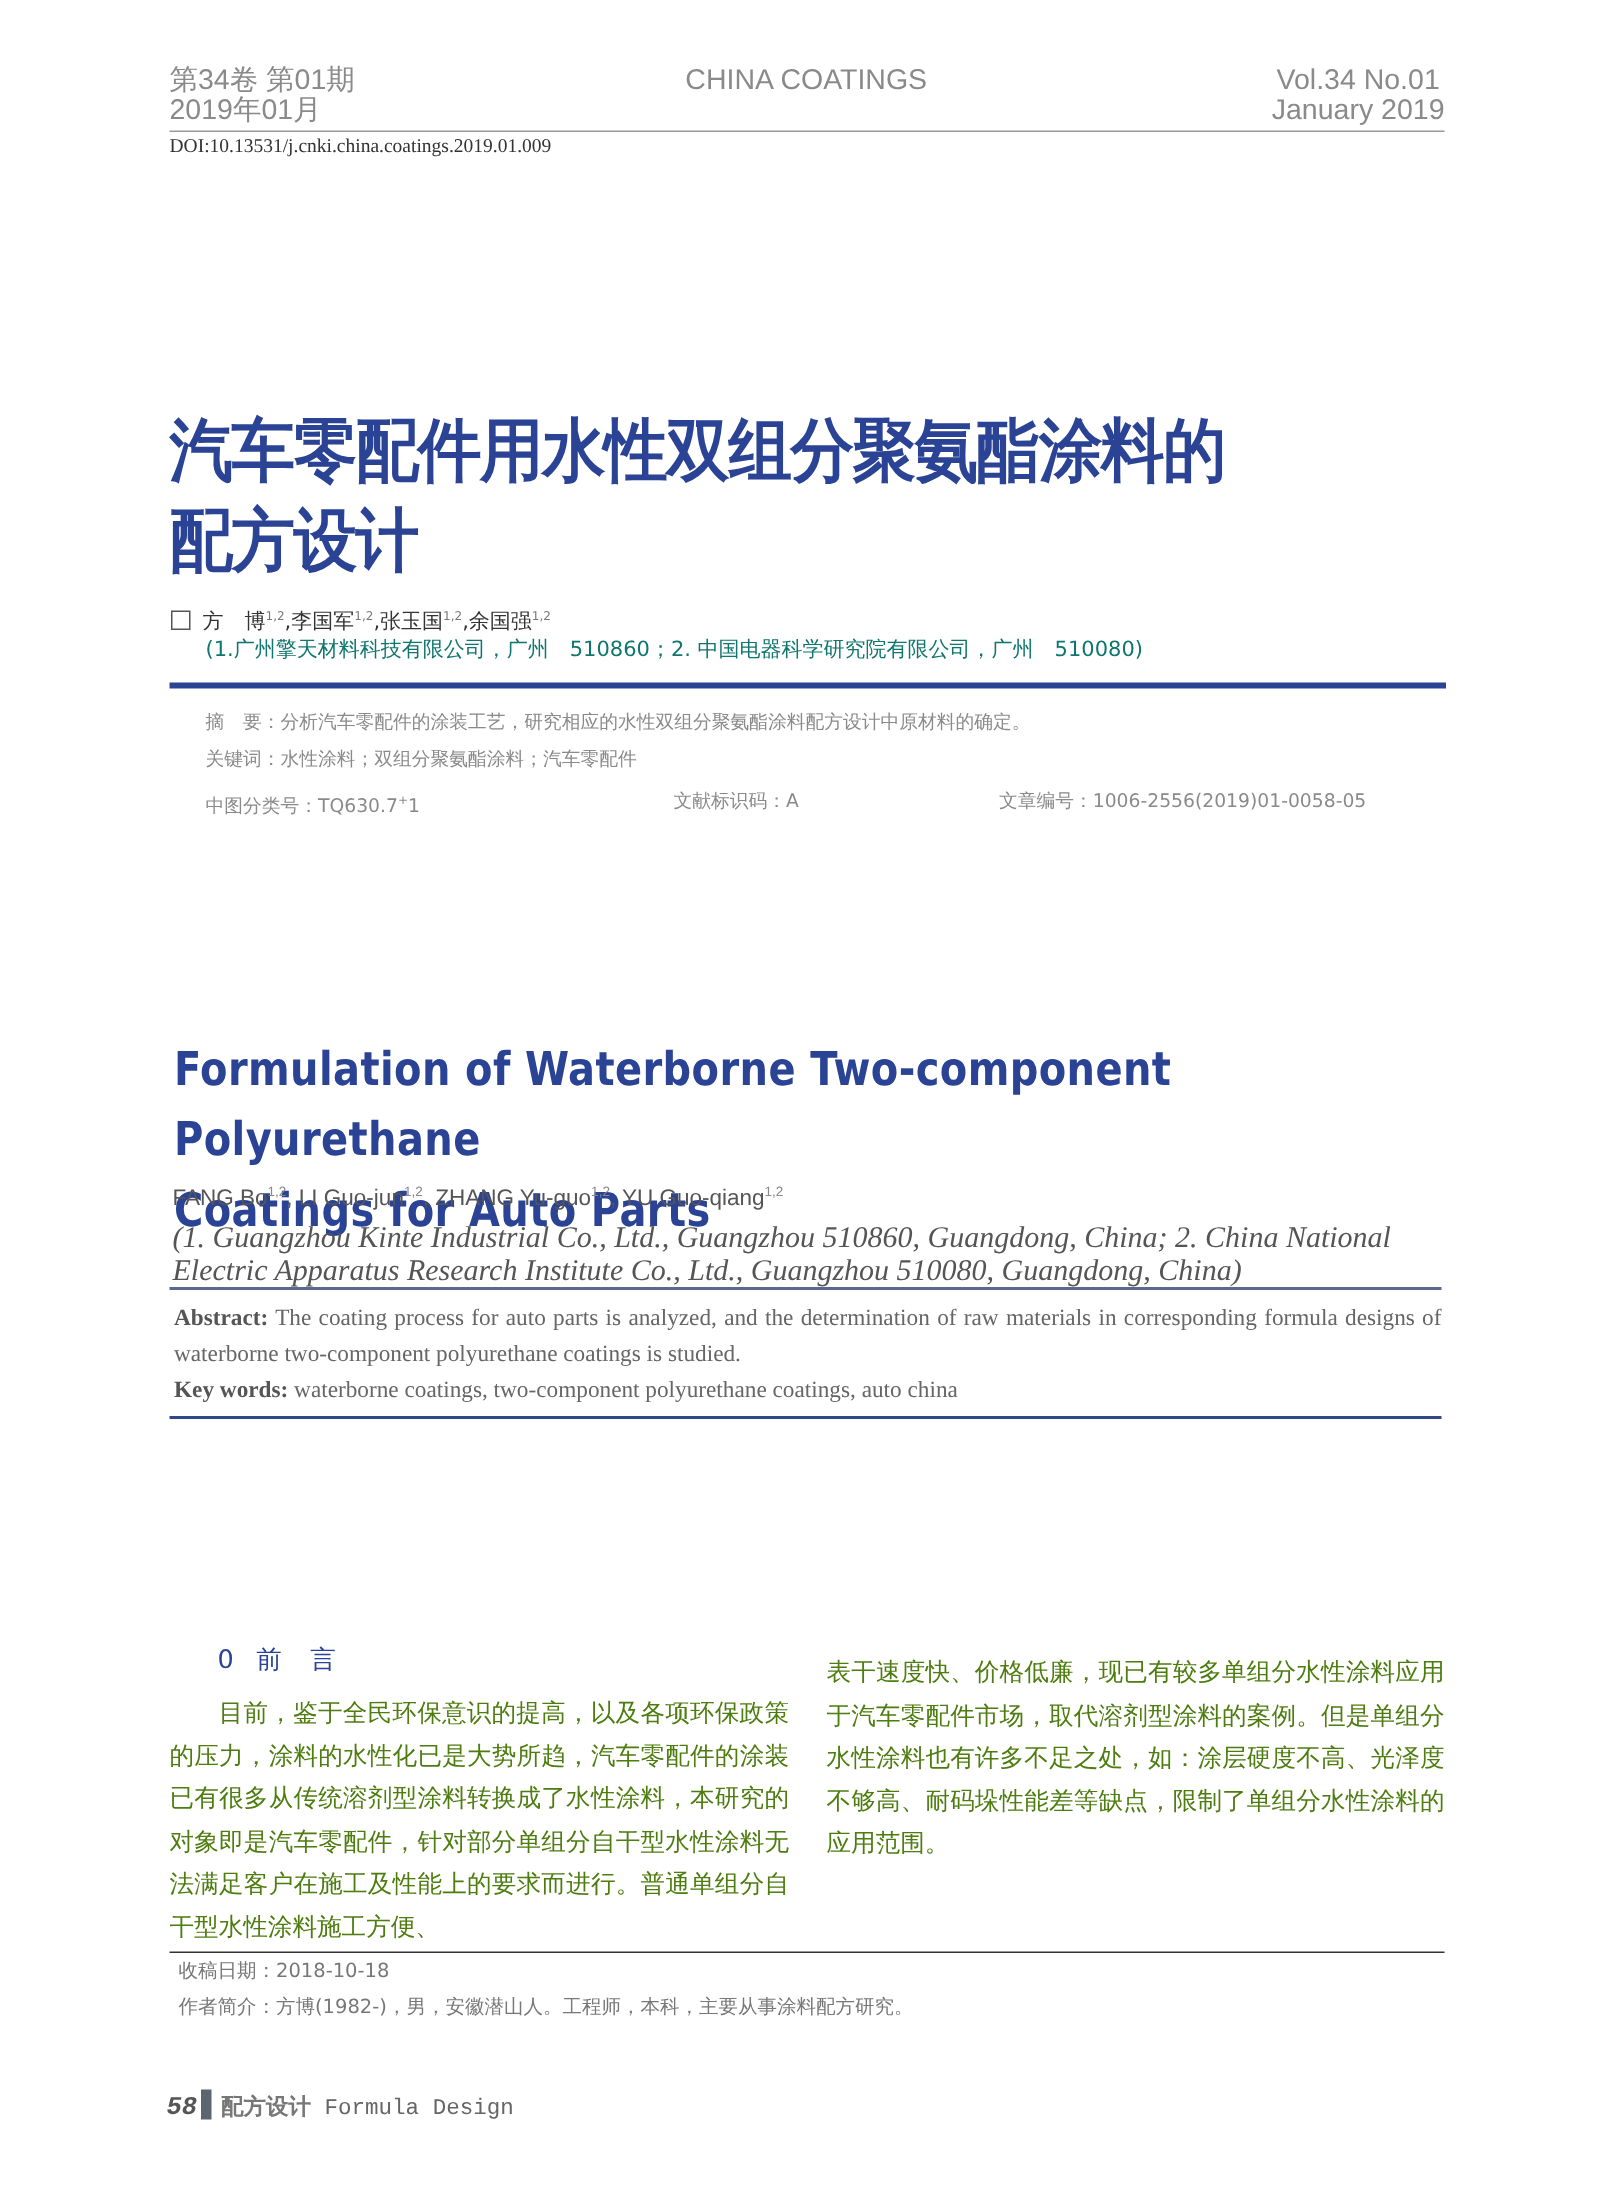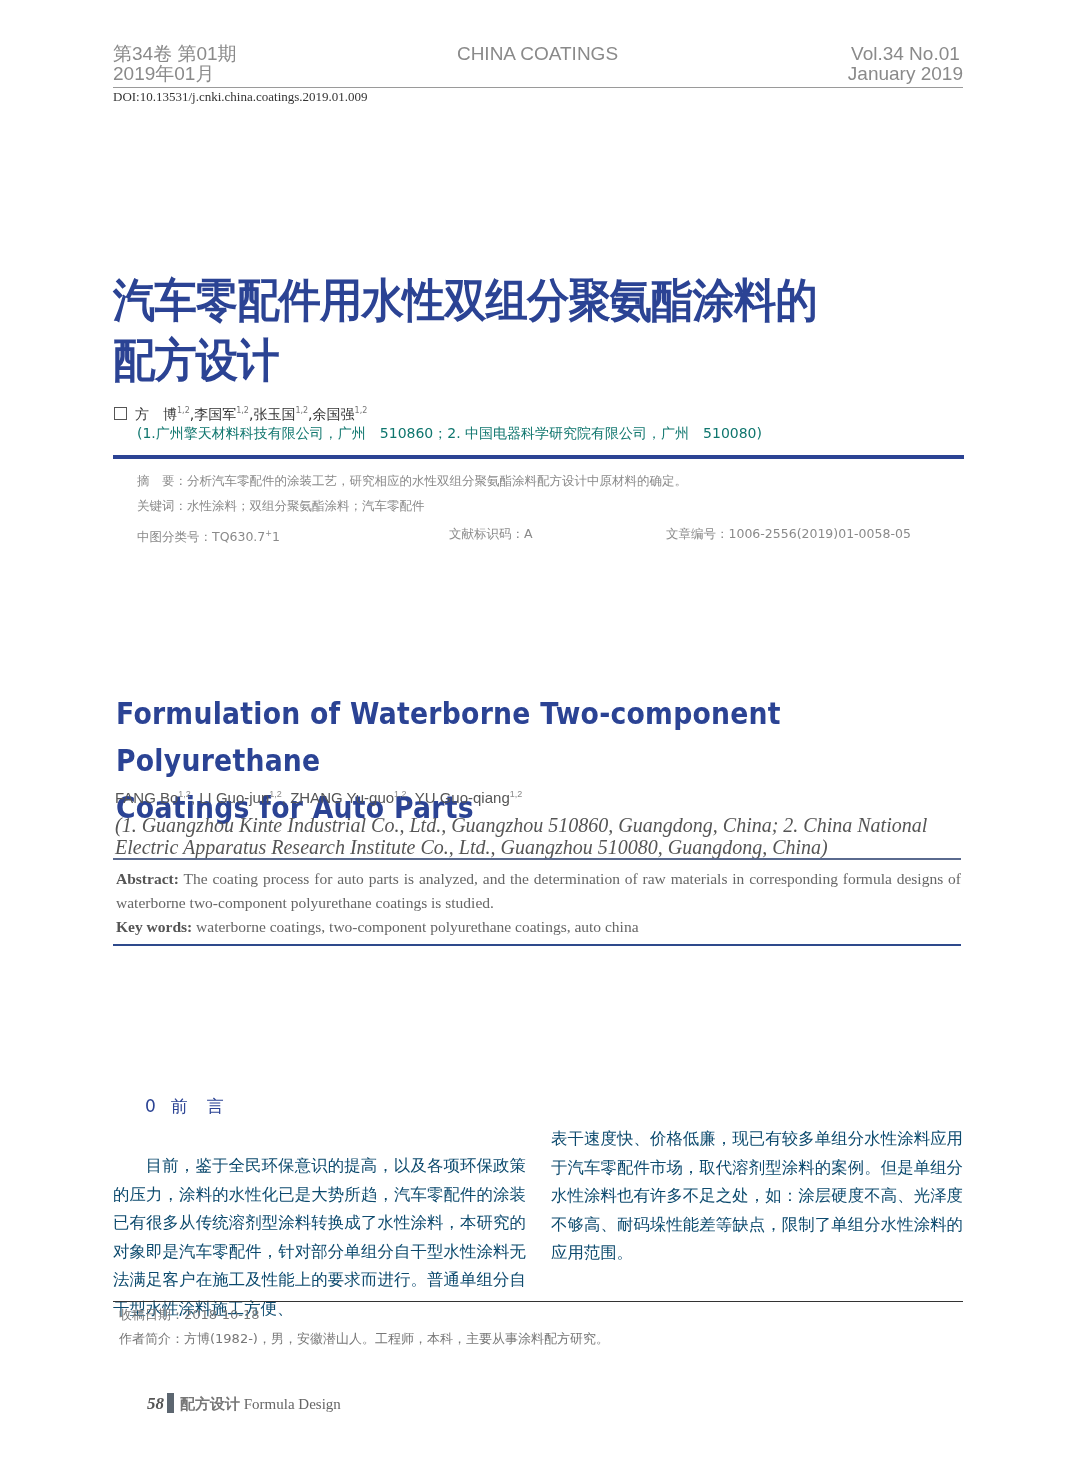--- a/index.html
+++ b/index.html
@@ -53,34 +53,34 @@
             line-height: 24px; color: #666; text-align: justify; }
   .en-abs b { color: #555; }
   .en-kw { left: 116px; top: 915px; font-family: "Liberation Serif", serif; font-size: 15.5px; color: #666; line-height: 24px; }
   .en-kw b { color: #555; }
   .rule3 { left: 113px; top: 944px; width: 848px; height: 2px; background: #2e4a8c; }
 
   
   .sec-head { left: 114px; top: 1095px; font-size: 17px; color: #2b4394; letter-spacing: 1px; margin-left: 31px; }
   .sec-head .num { margin-right: 14px; }
   .sec-head .w1 { margin-right: 18px; }
-  .col { font-family: "DejaVu Sans", sans-serif; font-size: 16.4px; line-height: 28.6px; color: #0c4a6e; text-align: justify; margin-top: 24px; }
+  .col { font-family: "DejaVu Sans", sans-serif; font-size: 16.4px; line-height: 28.6px; color: #4d7c0f; text-align: justify; }
   .col-left { left: 113px; top: 1128px; width: 413px; }
   .col-right { left: 551px; top: 1101px; width: 412px; }
   .col p { margin: 0; }
   .indent { text-indent: 2em; }
 
   
   .foot-rule { left: 113px; top: 1301px; width: 850px; height: 1px; background: #333; }
   .foot { left: 119px; font-size: 13px; color: #777; line-height: 18px; }
   .f1 { top: 1306px; }
   .f2 { top: 1330px; }
 
   
-  .pgfoot { left: 111px; top: 1393px; font-family: Liberation Serif, serif; font-size: 15px; color: #666; margin-left: 36px; }
+  .pgfoot { left: 111px; top: 1393px; font-family: Liberation Mono, monospace; font-size: 15px; color: #666; }
   .pgfoot .pn { font-weight: bold; font-style: italic; font-size: 17px; color: #555; }
   .pgfoot .bar { display: inline-block; width: 7px; height: 20px; background: #5c6670; vertical-align: -4px; margin: 0 6px 0 3px; }
   .pgfoot .cn { font-weight: bold; color: #777; }
 </style>
 </head>
 <body>
 
 <div class="abs hdr hdr-left">
   <div>第34卷 第01期</div>
   <div>2019年01月</div>

